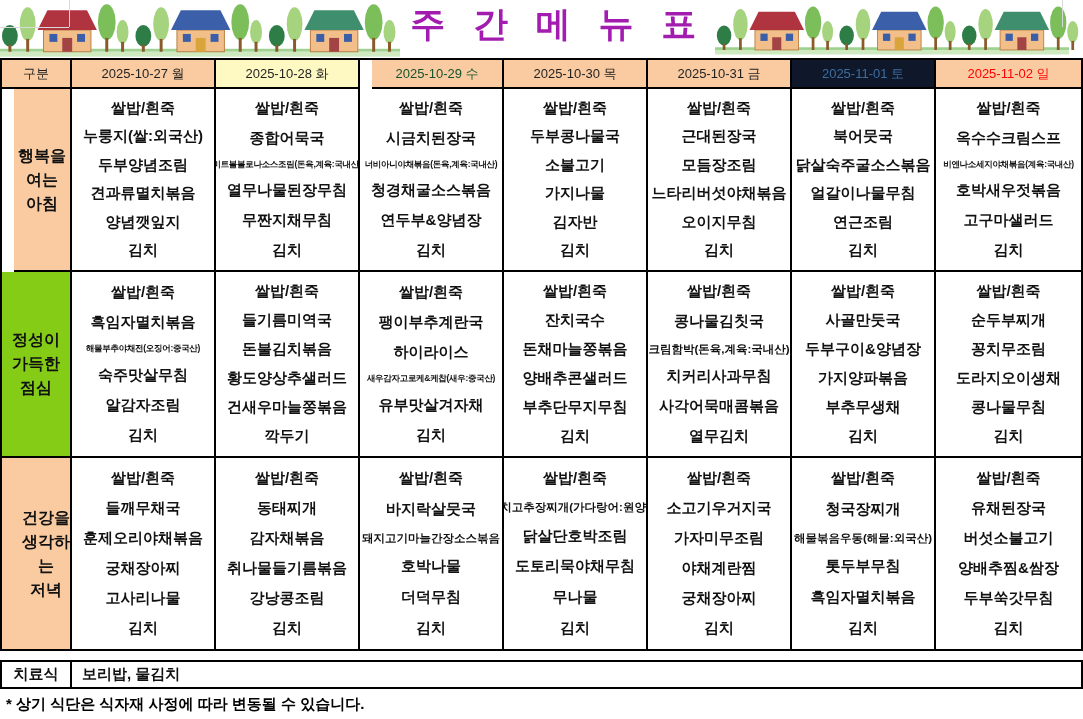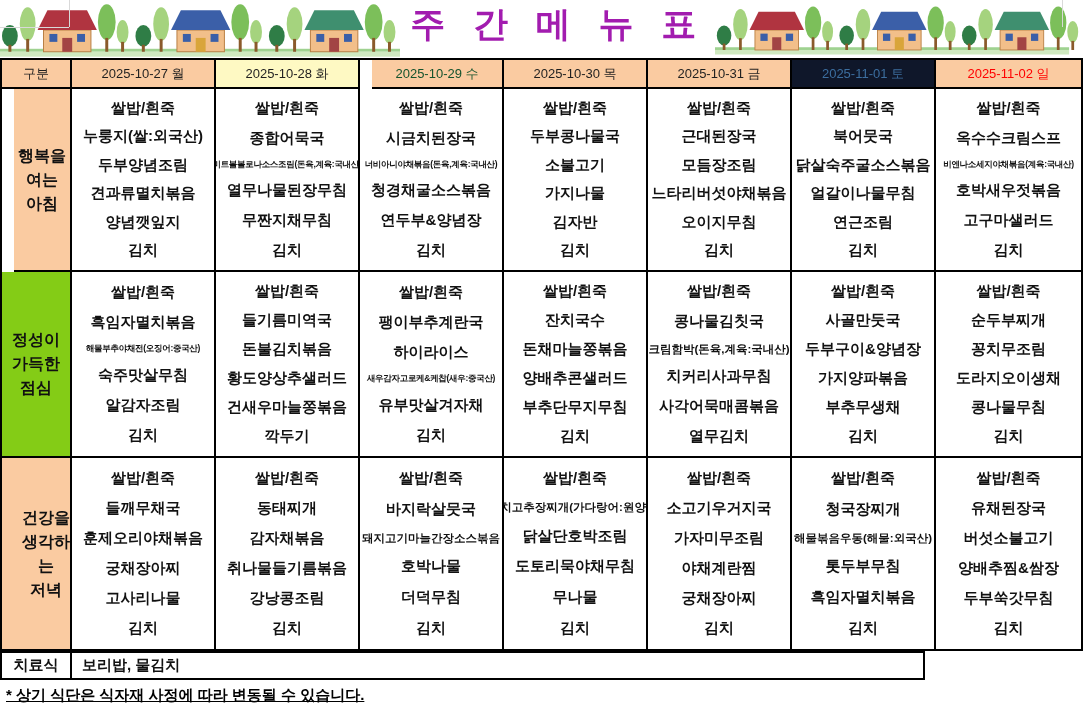--- a/index.html
+++ b/index.html
@@ -45,36 +45,36 @@
   .cell.menu{
     display:flex;flex-direction:column;justify-content:space-around;align-items:center;
     padding:5px 7px;background:#fff;
   }
   .mi{font-weight:700;white-space:nowrap;text-align:center;}
   .sz-n{font-size:15px;}
   .sz-m{font-size:11.5px;}
   .sz-s{font-size:8.5px;letter-spacing:-0.3px;}
   
   .therapy{
-    width:925px;box-sizing:border-box;
+    margin-top:9px;width:1083px;box-sizing:border-box;
     display:grid;grid-template-columns:70px 1fr;height:29px;
     border:2px solid #000;
   }
   .therapy .tlabel{
     box-sizing:border-box;border-right:2px solid #000;
     display:flex;align-items:center;justify-content:center;
     font-size:15px;font-weight:700;
   }
   .therapy .tvalue{
     display:flex;align-items:center;padding-left:10px;
     font-size:15px;font-weight:700;
   }
   
   .note{
-    margin-top:6px;padding-left:6px;font-size:15px;font-weight:700;color:#000;text-decoration:underline;
+    margin-top:6px;padding-left:6px;font-size:15px;font-weight:700;color:#000;
   }
   svg{display:block;}
 </style>
 </head>
 <body>
 
 <div class="page">
 
   <header class="banner">
     <div class="gl v1"></div>

